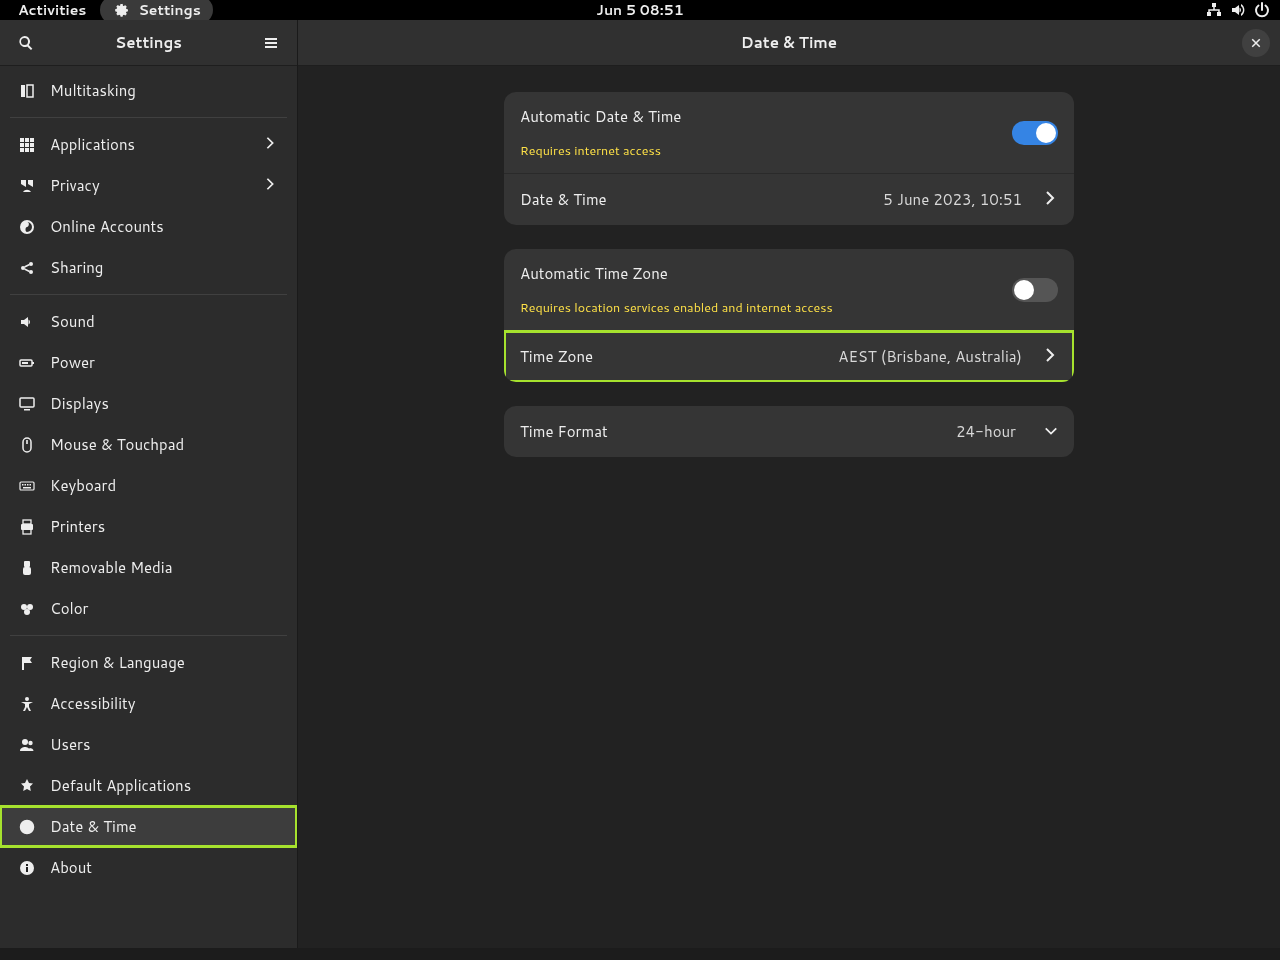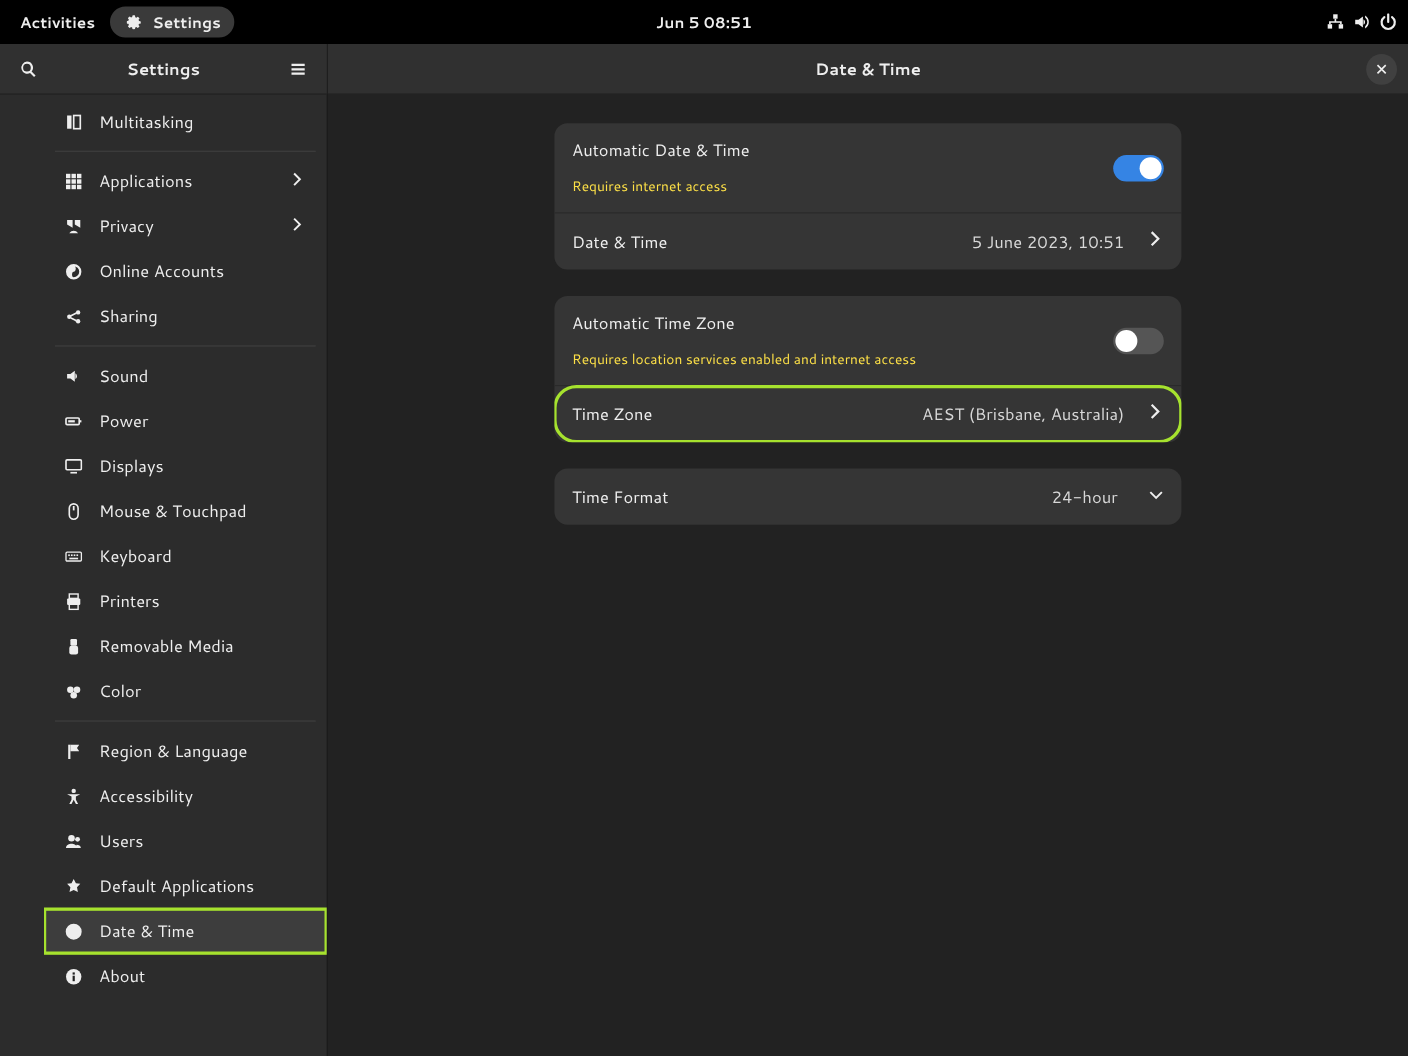--- a/index.html
+++ b/index.html
@@ -1,50 +1,50 @@
 <!DOCTYPE html>
 <html><head>
 <meta charset="utf-8">
 <style>
   * { box-sizing: border-box; margin: 0; padding: 0; }
   html, body { width: 1280px; height: 960px; overflow: hidden; font-family: "Cantarell", "Ubuntu", "Segoe UI", sans-serif; background: #1c1c1c; color: #eeeeee; }
   
-  .topbar { height: 40px; background: #000; display: flex; align-items: center; justify-content: space-between; padding: 0 8px; font-size: 14px; font-weight: 600; }
+  .topbar { height: 20px; background: #000; display: flex; align-items: center; justify-content: space-between; padding: 0 8px; font-size: 14px; font-weight: 600; }
   .topbar-left, .topbar-right { display: flex; align-items: center; gap: 4px; }
   .topbar-center { position: absolute; left: 50%; transform: translateX(-50%); font-weight: 600; }
   .activities { padding: 4px 10px; }
   .pill { background: #3a3a3a; border-radius: 14px; padding: 4px 12px; display: flex; align-items: center; gap: 6px; }
   .topbar svg { fill: #eee; }
   .tray-icon { width: 20px; height: 20px; display:flex; align-items:center; justify-content:center; }
   
   .window { display: flex; height: 928px; }
   .sidebar { width: 298px; background: #2c2c2c; border-right: 1px solid #1a1a1a; display: flex; flex-direction: column; }
   .sidebar-header { height: 46px; display: flex; align-items: center; justify-content: space-between; padding: 0 12px; background: #303030; border-bottom: 1px solid #1e1e1e; }
   .sidebar-title { font-weight: 700; font-size: 15px; }
   .iconbtn { width: 28px; height: 28px; display: flex; align-items: center; justify-content: center; border-radius: 4px; }
-  .nav { overflow-y: auto; flex: 1; padding-top: 4px; margin-left: 40px; }
+  .nav { overflow-y: auto; flex: 1; padding-top: 4px; }
   .nav-section-sep { height: 1px; background: #404040; margin: 6px 10px; }
   .nav-item { display: flex; align-items: center; gap: 14px; padding: 10px 18px; font-size: 15px; cursor: pointer; position: relative; }
   .nav-item.active { background: #3d3d3d; }
   .nav-item.highlight { outline: 3px solid #a6e22e; outline-offset: -2px; }
   .nav-icon { width: 18px; height: 18px; display:flex; align-items:center; justify-content:center; }
   .nav-icon svg { fill: #eee; }
   .nav-label { flex: 1; }
   .nav-chevron { width: 16px; }
   
   .main { flex: 1; background: #222222; display: flex; flex-direction: column; }
   .main-header { height: 46px; background: #303030; border-bottom: 1px solid #1e1e1e; display: flex; align-items:center; justify-content:center; position:relative; }
   .main-title { font-weight: 700; font-size: 15px; }
   .close-btn { position: absolute; right: 10px; top: 9px; width: 28px; height: 28px; border-radius: 50%; background: #404040; display:flex; align-items:center; justify-content:center; cursor:pointer; }
   .content { flex:1; display:flex; flex-direction:column; align-items:center; padding-top: 26px; }
   .group { width: 570px; background: #353535; border-radius: 12px; margin-bottom: 24px; overflow: hidden; }
   .row { display:flex; align-items:center; padding: 14px 16px; border-bottom: 1px solid #2a2a2a; cursor: default; }
   .row:last-child { border-bottom: none; }
   .row.clickable { cursor: pointer; }
-  .row.highlight { outline: 3px solid #a6e22e; outline-offset: -2px; border-radius: 20px; }
+  .row.highlight { outline: 3px solid #a6e22e; outline-offset: -2px; }
   .row-labels { flex: 1; display:flex; flex-direction: column; gap: 14px; }
   .row-title { font-size: 15px; }
   .row-subtitle { font-size: 12.5px; color: #fde047; }
   .row-value { font-size: 15px; color: #d8d8d8; margin-right: 20px; }
   .row-action svg { fill: #eee; }
   
   .switch { width: 46px; height: 24px; border-radius: 12px; background: #555; position: relative; }
   .switch.on { background: #3584e4; }
   .switch .knob { width: 20px; height: 20px; border-radius: 50%; background: #fff; position:absolute; top:2px; left:2px; transition: left .1s; }
   .switch.on .knob { left: 24px; }

